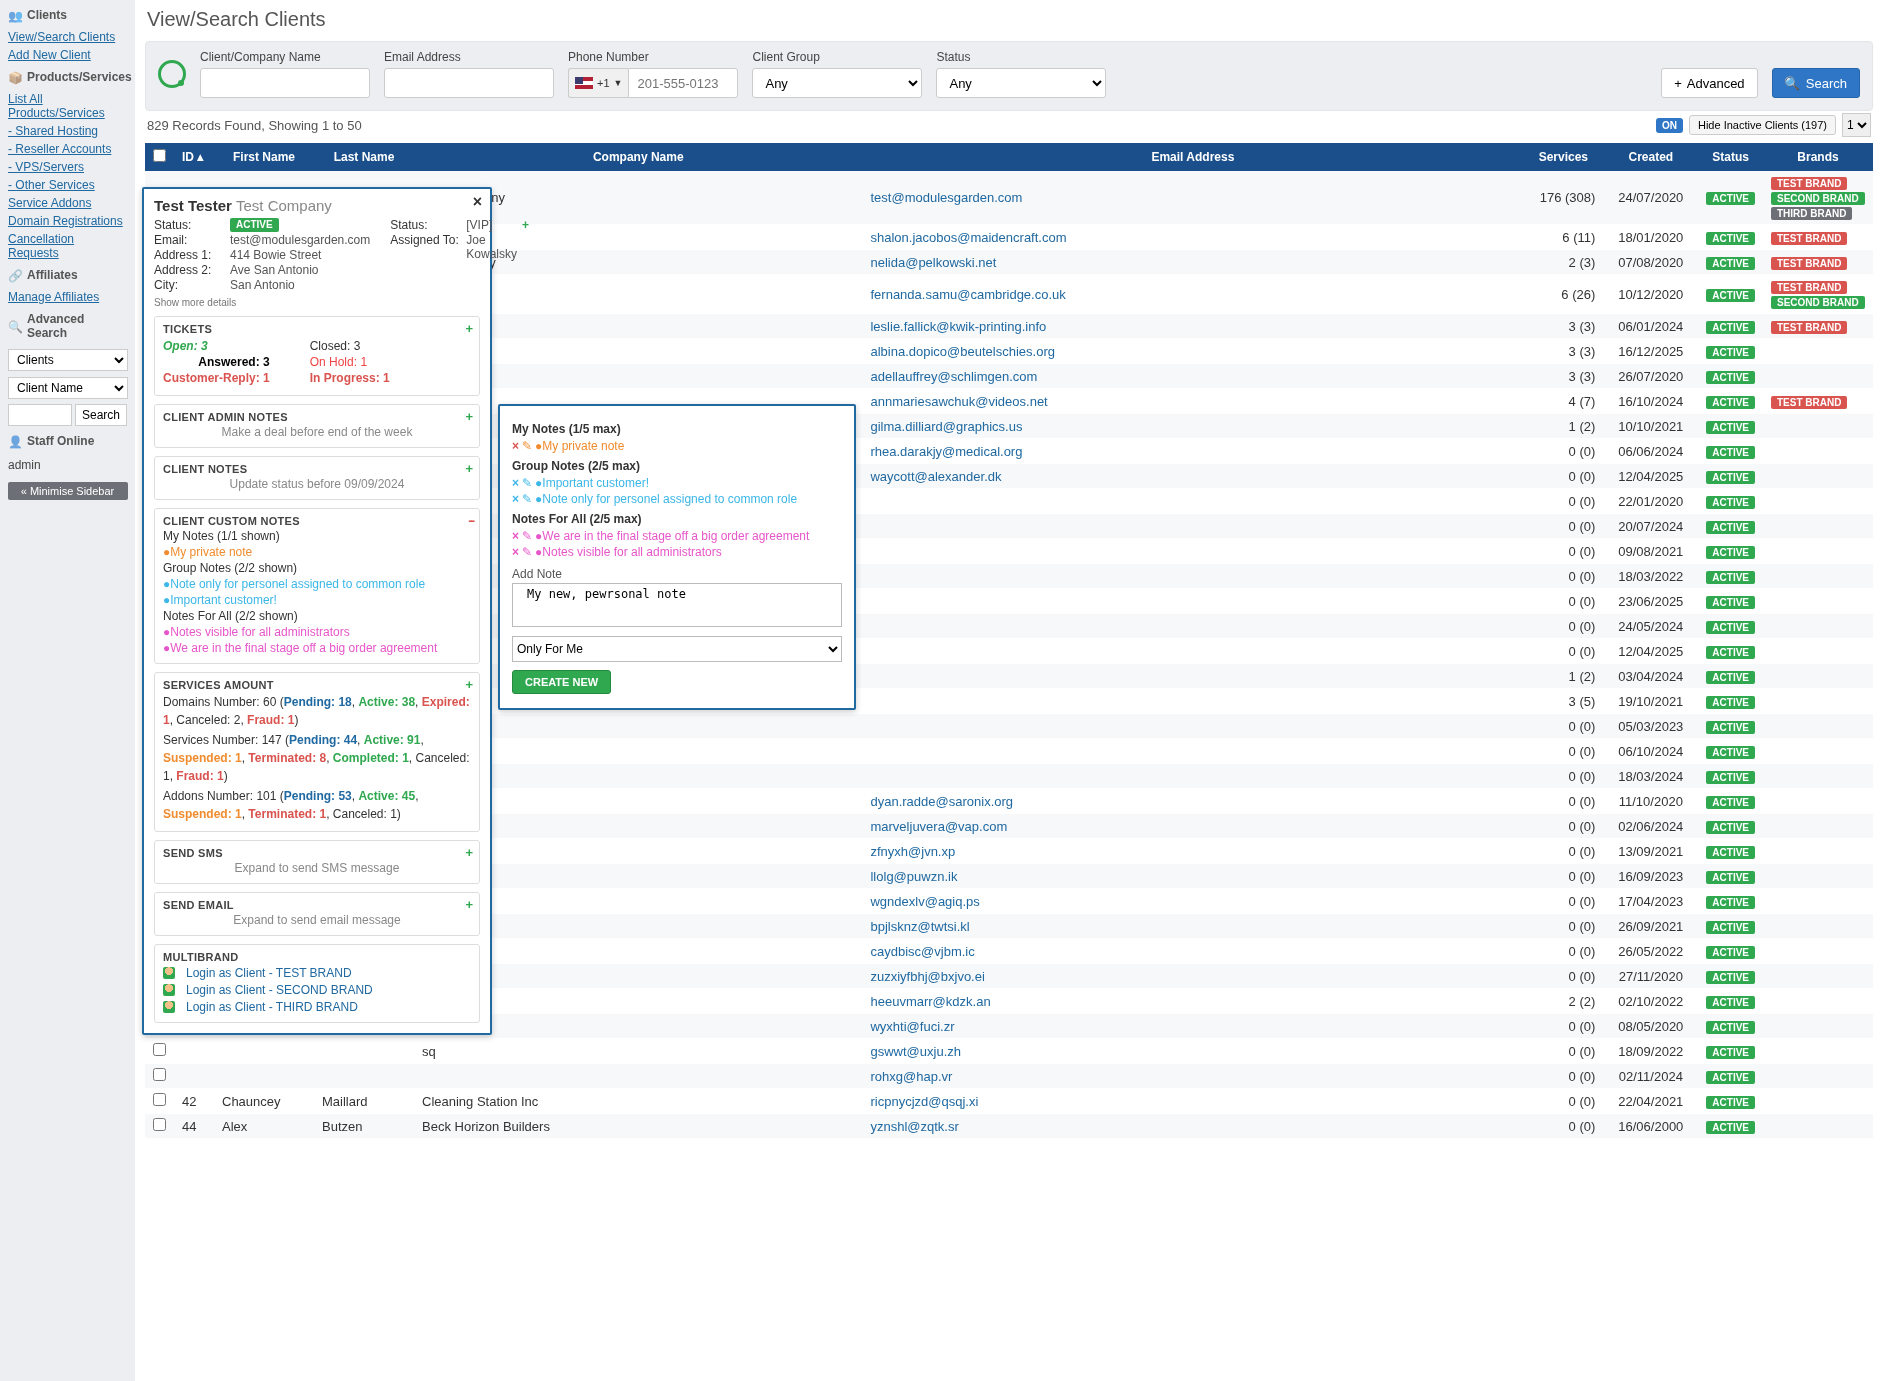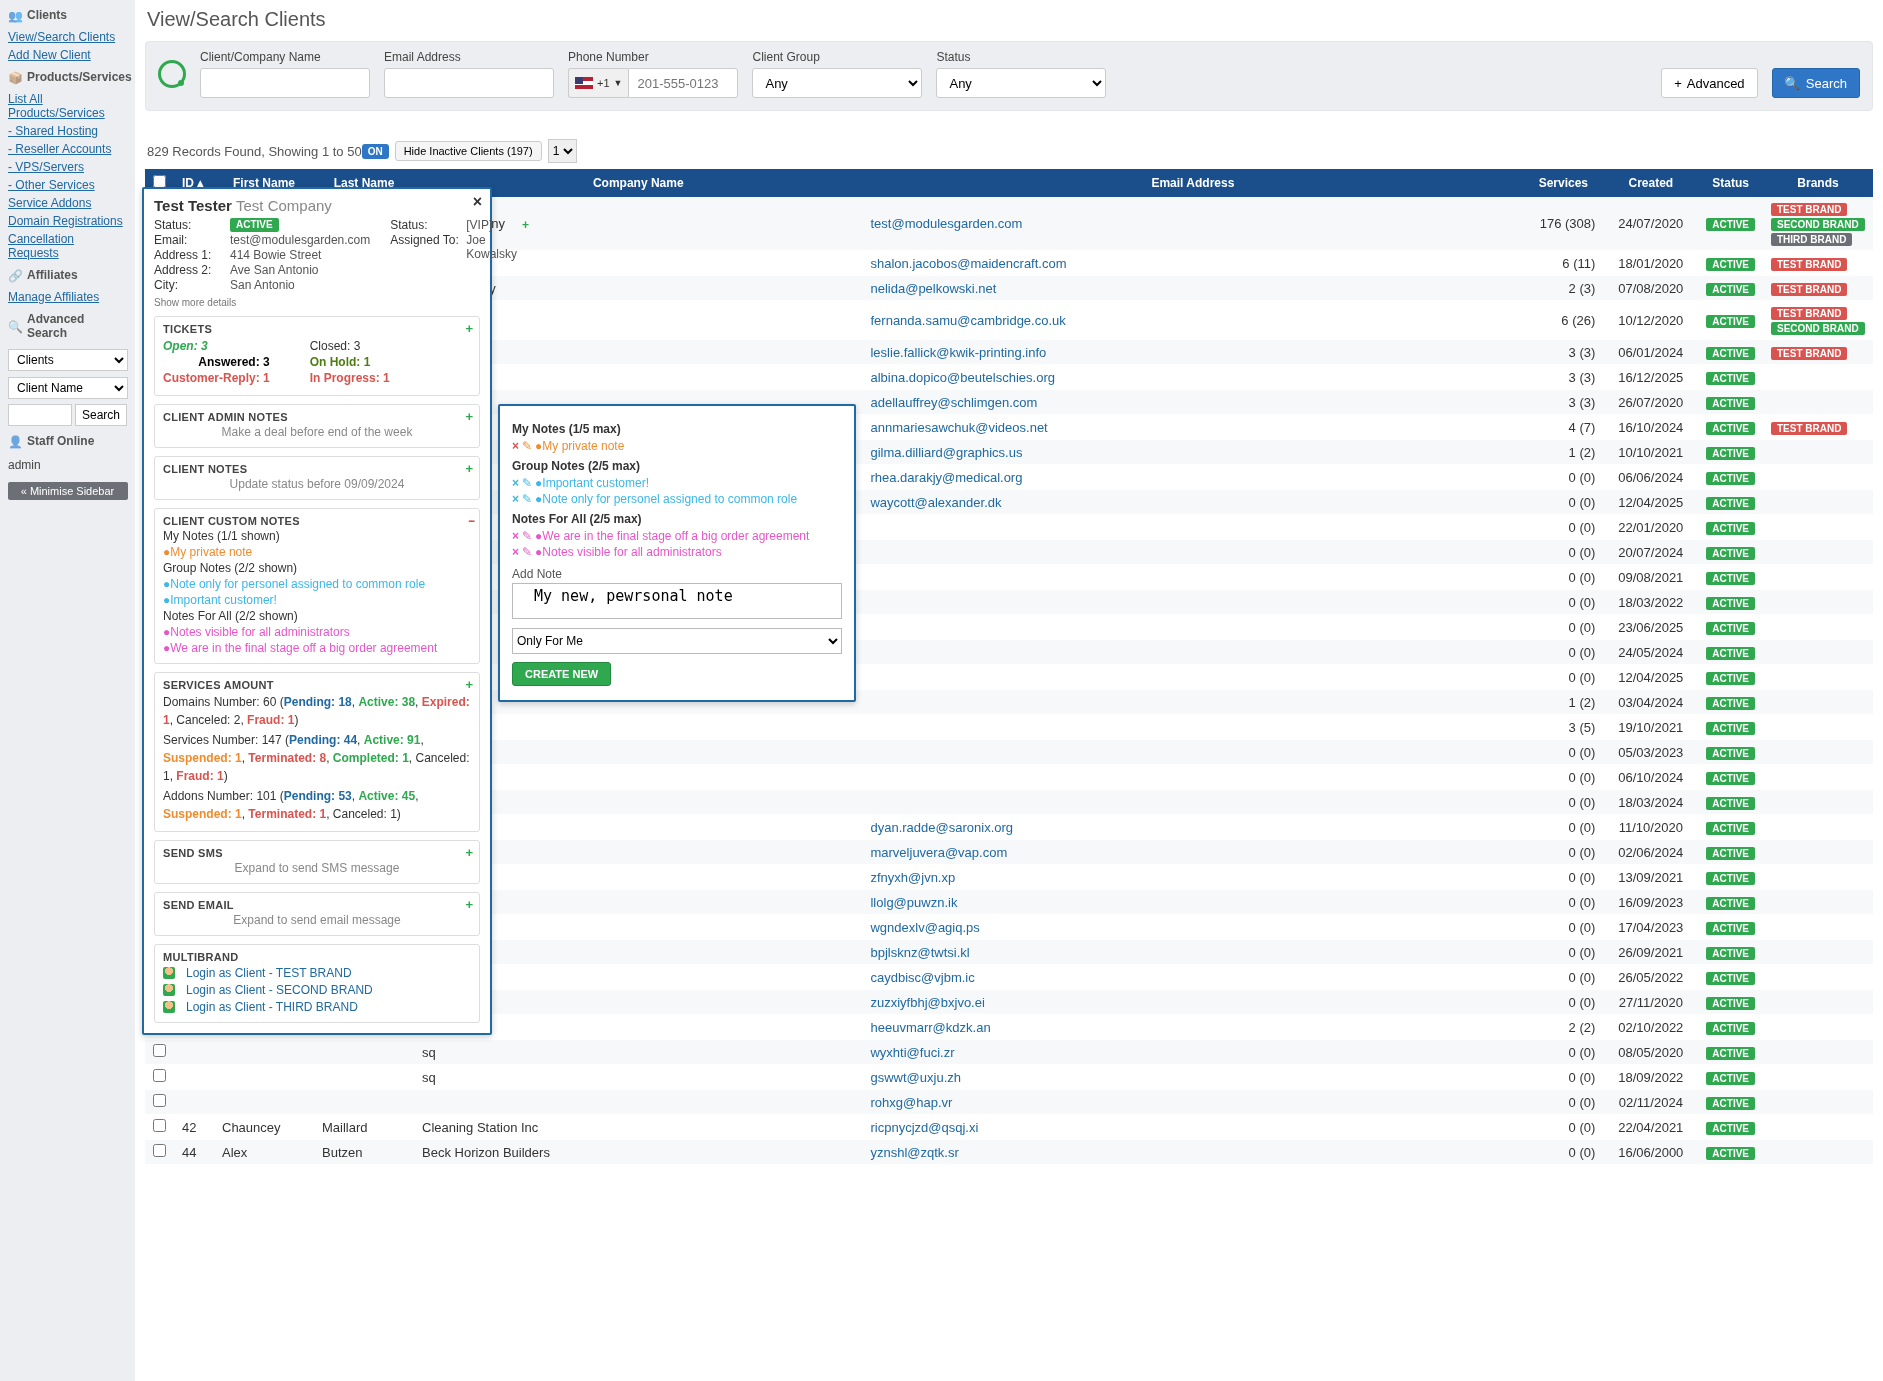--- a/index.html
+++ b/index.html
@@ -29,21 +29,21 @@
 .filter-col .w-name{ width:170px;}
 .filter-col .w-email{ width:170px;}
 .filter-col .phone-wrap{display:flex;}
 .filter-col .phone-flag{ height:30px; border:1px solid #ccc; border-right:none; border-radius:3px 0 0 3px; background:#f0f0f0; display:flex; align-items:center; padding:0 6px; font-size:11px; gap:4px;}
 .filter-col .phone-input{ width:110px; border-radius:0 3px 3px 0;}
 .filter-col .w-group{ width:170px;}
 .filter-col .w-status{ width:170px;}
 .btn{ height:30px; border:1px solid #ccc; background:#fff; border-radius:3px; padding:0 12px; cursor:pointer; font-size:13px; display:inline-flex; align-items:center; gap:5px;}
 .btn-primary{ background:#2f77c6; border-color:#2566ab; color:#fff;}
 
-.records-row{ display:flex; align-items:center; margin:28px 2px 6px 2px;}
+.records-row{ display:flex; justify-content:space-between; align-items:center; margin:2px 2px 6px 2px;}
 .records-row .count{ color:#555; font-size:13px;}
 .toggle-wrap{ display:flex; align-items:center; gap:6px;}
 .toggle-on{ background:#2f77c6; color:#fff; font-size:10px; font-weight:bold; padding:2px 6px; border-radius:3px;}
 .hide-inactive-btn{ border:1px solid #ccc; background:#f5f5f5; font-size:11px; padding:3px 8px; border-radius:3px; cursor:pointer;}
 .page-sel{ height:24px; border:1px solid #ccc; font-size:12px;}
 
 
 table.clients { width:100%; border-collapse: collapse; font-size:13px;}
 table.clients thead th{ background:#1a4f8b; color:#fff; font-weight:bold; padding:6px 8px; text-align:left; font-size:12px;}
 table.clients thead th.center{ text-align:center;}
@@ -73,21 +73,21 @@
 .show-more{ font-size:10px; color:#777; margin-top:4px; cursor:pointer;}
 .section-box{ border:1px solid #ddd; border-radius:3px; margin-top:8px; padding:6px 8px 8px 8px; position:relative;}
 .section-box .sec-title{ font-size:11px; font-weight:bold; color:#444; letter-spacing:.3px;}
 .section-box .plus{ position:absolute; top:4px; right:6px; color:#2fa84f; font-weight:bold; cursor:pointer;}
 .section-box .minus-red{ position:absolute; top:4px; right:6px; color:#d9534f; font-weight:bold; cursor:pointer; letter-spacing:-2px;}
 .tickets-grid{ display:flex; gap:40px; margin-top:4px; font-size:12px;}
 .tickets-col div{ margin-bottom:2px;}
 .t-open{color:#2fa84f; font-weight:bold;font-style:italic;}
 .t-ans{color:#000; font-weight:bold;text-align:right;}
 .t-cust{color:#d9534f; font-weight:bold;}
-.t-hold{color:#4d7c0f; font-weight:bold;}
+.t-hold{color:#ef4444; font-weight:normal;}
 .t-prog{color:#d9534f; font-weight:bold;}
 .note-line{ font-size:12px; margin-top:2px;}
 .gray-note{ color:#888;text-align:center;}
 .orange{ color:#f08c2e;}
 .skyblue{ color:#3bb7e8;}
 .magenta{ color:#e756c9;}
 .stats-line{ font-size:12px; margin-top:2px; line-height:1.5;}
 .blue-b{color:#2069a1; font-weight:bold;}
 .green-b{color:#2fa84f; font-weight:bold;}
 .red-b{color:#d9534f; font-weight:bold;}
@@ -96,21 +96,21 @@
 .user-ico{ width:12px; height:12px; background: radial-gradient(circle at 50% 35%, #f4c08a 40%, transparent 41%), linear-gradient(#2fa84f,#2fa84f); border-radius:2px; display:inline-block;}
 
 
 .pop2{ left:498px; top:404px; width:358px; padding:10px 12px 14px 12px;}
 .pop2 h4{ font-size:12px; font-weight:bold; margin:6px 0 3px 0;}
 .note-item{ font-size:12px; display:flex; align-items:center; gap:3px; margin-bottom:2px;}
 .n-x{ color:#d9534f; font-weight:bold; cursor:pointer;}
 .n-x-blue{ color:#3bb7e8; font-weight:bold; cursor:pointer;}
 .n-x-mag{ color:#e756c9; font-weight:bold; cursor:pointer;}
 .add-note-label{ font-size:12px; color:#555; margin-top:8px;}
-.note-textarea{ width:100%; height:36px; border:1px solid #bbb; font-size:15px; padding:3px 21px; resize:none; margin-top:2px;}
+.note-textarea{ width:100%; height:44px; border:1px solid #bbb; font-size:12px; padding:3px 14px; resize:none; margin-top:2px;}
 .note-select{ width:100%; height:26px; border:1px solid #bbb; font-size:12px; margin-top:6px; background:#fff;}
 .create-btn{ margin-top:8px; background:#2fa84f; color:#fff; border:1px solid #238a3e; font-size:11px; font-weight:bold; padding:5px 12px; border-radius:3px; cursor:pointer;}
 
 
 .ico{ width:13px; height:13px; display:inline-block; opacity:.6;}
 .flag-us{ width:18px; height:12px; background:linear-gradient(#b22234 33%,#fff 33% 66%,#b22234 66%); position:relative; display:inline-block;}
 .flag-us:before{content:"";position:absolute;left:0;top:0;width:8px;height:7px;background:#3c3b6e;}
 .caret{ font-size:9px;}
 .pencil:before{content:"\270E";}
 </style>

